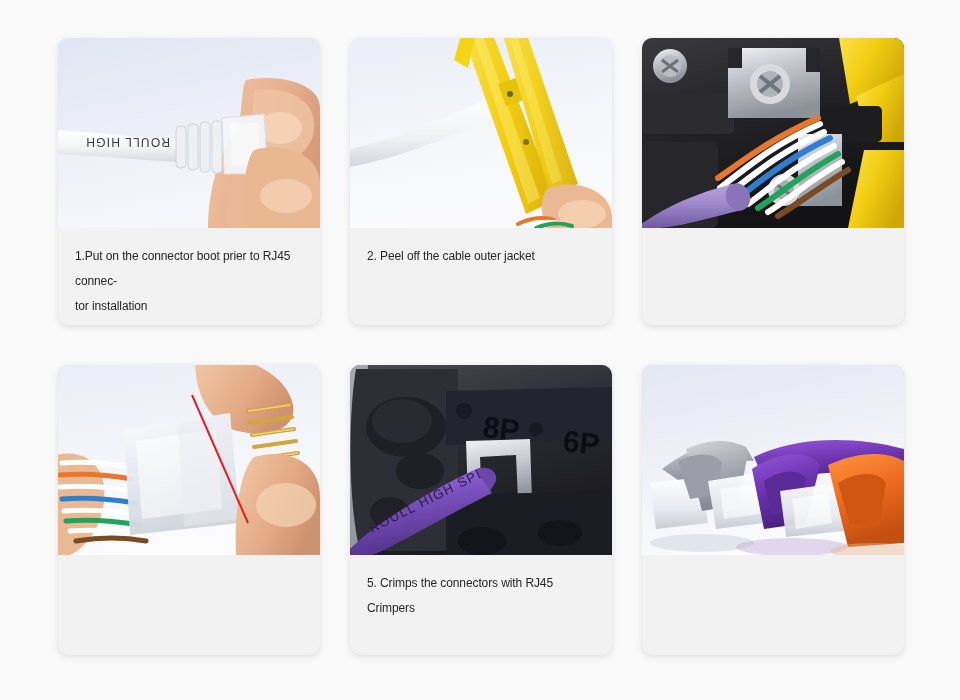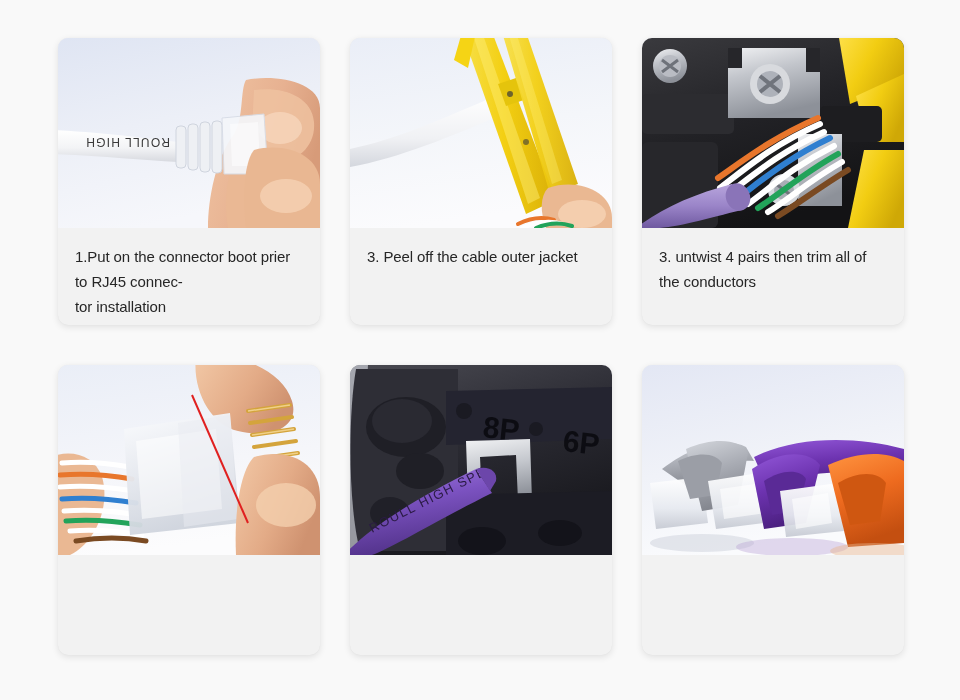--- a/index.html
+++ b/index.html
@@ -45,21 +45,21 @@
     flex: 0 0 190px;
     overflow: hidden;
     background: #e9ecf4;
   }
 
   .step-photo svg { display: block; width: 262px; height: 190px; }
 
   .step-caption {
     flex: 1 1 auto;
     padding: 16px 17px 14px 17px;
-    font-size: 15px;
+    font-size: 12px;
     line-height: 25px;
     color: #262626;
     letter-spacing: -0.1px;
     white-space: pre-line;
   }
 </style>
 </head>
 <body>
 
 <div id="steps-grid">
@@ -151,21 +151,21 @@
         <path d="M198 150 C226 140 262 152 262 180 L262 190 L196 190 C190 174 190 158 198 150 Z" fill="#eab892"></path>
         <ellipse cx="232" cy="176" rx="24" ry="14" fill="#f6d3b5" opacity="0.8"></ellipse>
 
         <g stroke-width="4" fill="none" stroke-linecap="round">
           <path d="M168 186 C180 180 192 178 204 182" stroke="#e8762c"></path>
           <path d="M172 190 C186 184 200 182 212 186" stroke="#ffffff"></path>
           <path d="M186 190 C198 185 210 184 222 188" stroke="#22a35a"></path>
         </g>
       </svg>
     </div>
-    <div class="step-caption">3. Peel off the cable outer jacket</div>
+    <div class="step-caption">2. Peel off the cable outer jacket</div>
   </div>
 
   <div class="step-card">
     <div class="step-photo">
       <svg viewBox="0 0 262 190" preserveAspectRatio="xMidYMid slice" aria-hidden="true">
         <defs>
           <linearGradient id="blk3" x1="0" y1="0" x2="0.4" y2="1">
             <stop offset="0" stop-color="#3a3a3e"></stop>
               <stop offset="0.5" stop-color="#222226"></stop>
               <stop offset="1" stop-color="#131315"></stop>
@@ -226,21 +226,20 @@
           <path d="M106 166 C128 150 152 128 192 108" stroke="#ffffff"></path>
           <path d="M116 170 C138 156 160 136 196 116" stroke="#22a35a"></path>
           <path d="M126 174 C146 162 168 142 200 124" stroke="#ffffff"></path>
           <path d="M136 178 C156 166 176 150 206 132" stroke="#7a4a22"></path>
         </g>
 
         <path d="M-6 190 C20 170 52 156 90 146 L100 172 C66 180 34 190 14 190 Z" fill="url(#pur3)"></path>
         <ellipse cx="96" cy="159" rx="12" ry="14" fill="#8a74b8" transform="rotate(-22 96 159)"></ellipse>
       </svg>
     </div>
-    <div class="step-caption">3. untwist 4 pairs then trim all of the conductors</div>
   </div>
 
   <div class="step-card">
     <div class="step-photo">
       <svg viewBox="0 0 262 190" preserveAspectRatio="xMidYMid slice" aria-hidden="true">
         <defs>
           <linearGradient id="bg4" x1="0" y1="0" x2="0.2" y2="1">
             <stop offset="0" stop-color="#eaeef7"></stop>
               <stop offset="0.6" stop-color="#f5f6fa"></stop>
               <stop offset="1" stop-color="#fcfcfd"></stop>
@@ -338,20 +337,21 @@
 
         <path d="M96 130 L262 126 L262 190 L96 190 Z" fill="#1c1c24"></path>
         <ellipse cx="132" cy="176" rx="24" ry="14" fill="#13131a"></ellipse>
         <ellipse cx="210" cy="168" rx="22" ry="13" fill="#13131a"></ellipse>
 
         <path d="M-6 190 C16 166 60 136 126 104 L142 128 C82 158 40 184 22 190 Z" fill="url(#pur5)"></path>
         <text x="22" y="168" font-family="'Liberation Sans',sans-serif" font-size="13" fill="#2a1a44" transform="rotate(-27 22 168)" letter-spacing="1.5">ROULL HIGH SPE</text>
         <path d="M126 104 C138 100 148 106 146 116 L140 126 Z" fill="#6c46aa"></path>
       </svg>
     </div>
+    <div class="step-caption">5. Crimps the connectors with RJ45 Crimpers</div>
   </div>
 
   <div class="step-card">
     <div class="step-photo">
       <svg viewBox="0 0 262 190" preserveAspectRatio="xMidYMid slice" aria-hidden="true">
         <defs>
           <linearGradient id="bg6" x1="0" y1="0" x2="0.3" y2="1">
             <stop offset="0" stop-color="#e3e7f4"></stop>
               <stop offset="0.55" stop-color="#f0f2f8"></stop>
               <stop offset="1" stop-color="#fafbfd"></stop>

